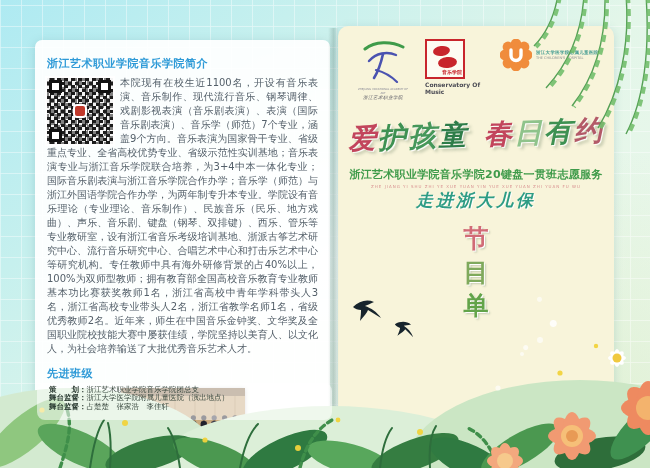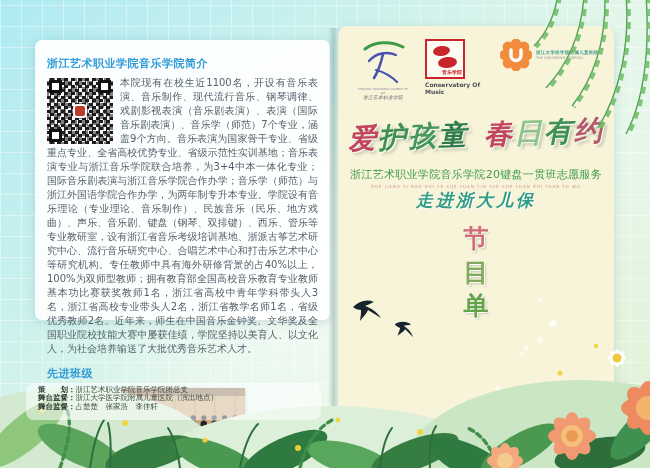--- a/index.html
+++ b/index.html
@@ -12,21 +12,21 @@
       radial-gradient(circle at 88% 96%, #dff0d2 0%, rgba(223,240,210,0) 42%),
       linear-gradient(138deg,#aeeaf2 0%, #c6f0ee 26%, #e3f6e9 55%, #eef8ec 100%); }
   .grid { position:absolute; inset:0; opacity:.55;
     background-image:
       repeating-linear-gradient(0deg, rgba(255,255,255,.75) 0 1px, transparent 1px 21px),
       repeating-linear-gradient(90deg, rgba(255,255,255,.75) 0 1px, transparent 1px 21px); }
   .haze { position:absolute; inset:0;
     background: radial-gradient(ellipse at 52% 55%, rgba(255,255,255,.65) 0%, rgba(255,255,255,0) 62%); }
 
   
-  .page-left { position:absolute; left:35px; top:40px; width:295px; height:280px;
+  .page-left { position:absolute; left:35px; top:40px; width:295px; height:380px;
     background:rgba(255,255,255,.93); border-radius:7px; z-index:2;
     box-shadow:0 2px 10px rgba(70,130,140,.25); padding:16px 12px 0 12px; }
   .page-right { position:absolute; left:338px; top:26px; width:276px; height:402px;
     background:#f8f4da; border-radius:10px; z-index:2;
     box-shadow:0 2px 10px rgba(70,130,140,.22);
     background-image:
       radial-gradient(circle at 78% 74%, rgba(255,255,255,.85) 3px, transparent 4px),
       radial-gradient(circle at 68% 80%, rgba(255,255,255,.7) 2px, transparent 3px),
       radial-gradient(circle at 73% 68%, rgba(255,255,255,.6) 2px, transparent 3px); }
   .spine { position:absolute; left:328px; top:28px; width:11px; height:396px; z-index:3;
@@ -40,21 +40,21 @@
   .qr-wrap::after { content:""; position:absolute; inset:0; opacity:.55;
     background: repeating-conic-gradient(#222 0% 25%, transparent 25% 50%) 2px 3px / 11px 11px; }
   .qr-eye { position:absolute; width:13px; height:13px; border:3px solid #111; background:#fff; z-index:2; }
   .qr-eye.tl{ left:2px; top:2px; } .qr-eye.tr{ right:2px; top:2px; } .qr-eye.bl{ left:2px; bottom:2px; }
   .qr-badge { position:absolute; left:26px; top:26px; width:14px; height:14px; border-radius:4px;
     background:#c0392b; z-index:3; border:2px solid #fff; }
   .class-block { margin-top:10px; }
   .photo { width:124px; height:88px; margin:7px auto 0; display:block; box-shadow:0 1px 4px rgba(0,0,0,.25); }
 
   
-  .credits { position:absolute; left:26px; top:383px; width:295px; height:37px; z-index:5;
+  .credits { position:absolute; left:37px; top:383px; width:295px; height:37px; z-index:5;
     background:rgba(255,255,255,.55); border-radius:8px; padding:3px 10px 0 12px; }
   .credit-row { font-size:7.5px; line-height:8.3px; color:#37463d; white-space:nowrap; }
   .credit-label { font-weight:bold; color:#2f3f36; }
 
   
   .logos { display:flex; align-items:flex-start; gap:13px; padding:13px 0 0 16px; height:82px; }
   .logo-academy { width:58px; text-align:center; }
   .logo-academy .cn { font-size:4.5px; color:#4a4a58; font-style:italic; letter-spacing:.5px; }
   .logo-academy .en { font-size:3px; color:#8a8a96; transform:scale(.9); }
   .logo-seal { width:40px; height:40px; border:2px solid #c8252c; position:relative; background:#fdfbf2; }
@@ -63,21 +63,21 @@
   .logo-seal .dot2 { width:19px; height:11px; left:11px; top:16px; transform:rotate(-6deg); }
   .logo-seal .seal-cn { position:absolute; right:1px; bottom:2px; font-size:5px; color:#c8252c; font-weight:bold; }
   .logo-cons .en { font-size:6px; color:#4c4c55; font-weight:bold; line-height:1.15; margin-top:3px; width:62px; }
   .logo-hospital { display:flex; gap:4px; align-items:center; }
   .hosp-text .cn { font-size:4.5px; color:#3f9a90; font-weight:bold; letter-spacing:.3px; }
   .hosp-text .en { font-size:3.5px; color:#8a9090; margin-top:1px; }
 
   .hero { display:flex; justify-content:center; gap:16px; margin-top:8px; transform:rotate(-2deg); }
   .hero-part { font-size:28px; font-weight:bold; font-style:italic; letter-spacing:2px;
     text-shadow:1px 1px 0 rgba(255,255,255,.85), 3px 3px 3px rgba(60,90,60,.28); }
-  .subtitle { margin-top:13px; text-align:center; font-size:11px; font-weight:normal; color:#3f9b4a; letter-spacing:.3px; }
+  .subtitle { margin-top:13px; text-align:center; font-size:11px; font-weight:bold; color:#3f9b4a; letter-spacing:.3px; }
   .subtitle-note { text-align:center; font-size:4px; color:#d89090; letter-spacing:1px; margin-top:2px; }
   .subtitle2 { text-align:center; font-size:17px; font-weight:bold; font-style:italic;
     color:#2e9c85; letter-spacing:3px; text-shadow:1px 1px 0 rgba(255,255,255,.9); }
   .program { margin-top:13px; display:flex; flex-direction:column; align-items:center; gap:6px; }
   .prog-ch { font-size:25px; font-weight:bold; line-height:1.1;
     text-shadow:1px 1px 0 #fff, 2px 2px 2px rgba(80,110,80,.3); }
 
   
   .willow { position:absolute; left:528px; top:0; z-index:4; }
   .swallow { position:absolute; z-index:4; }

